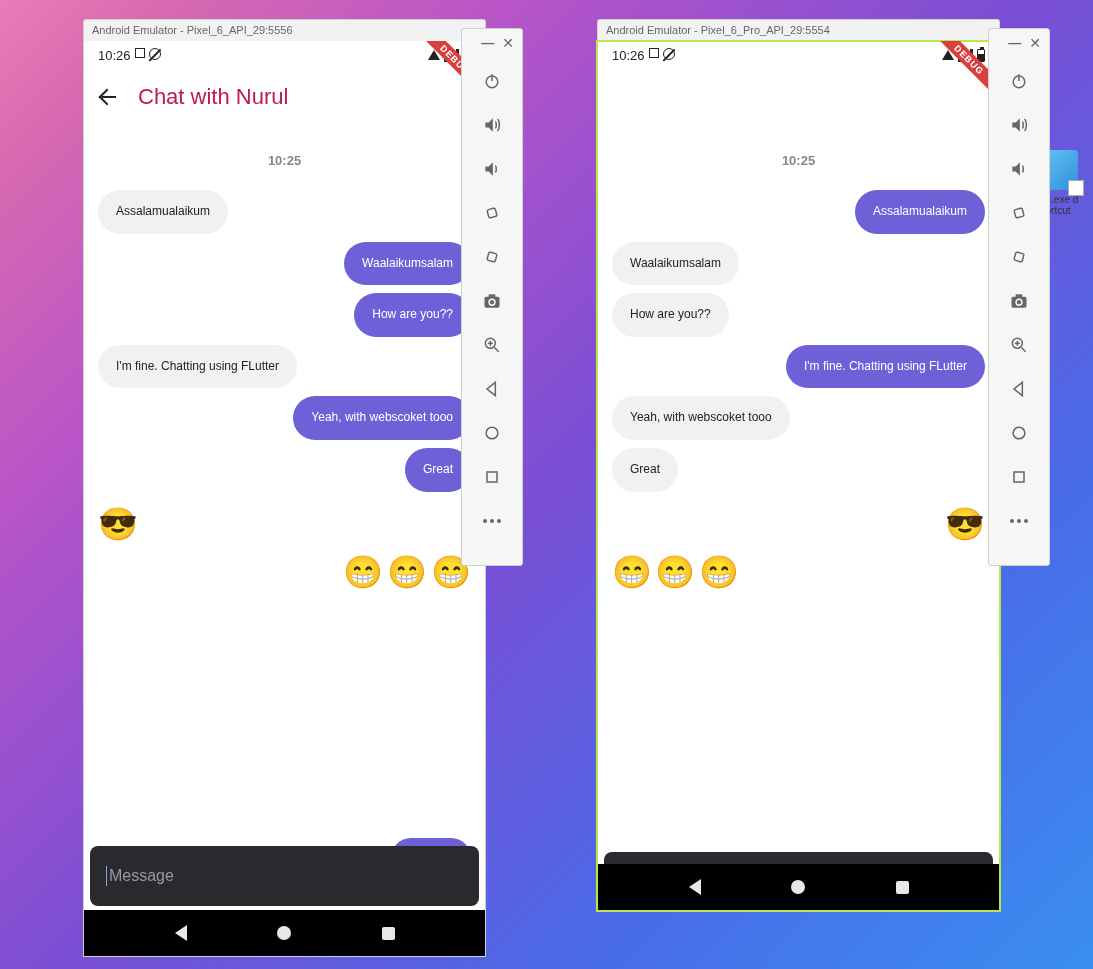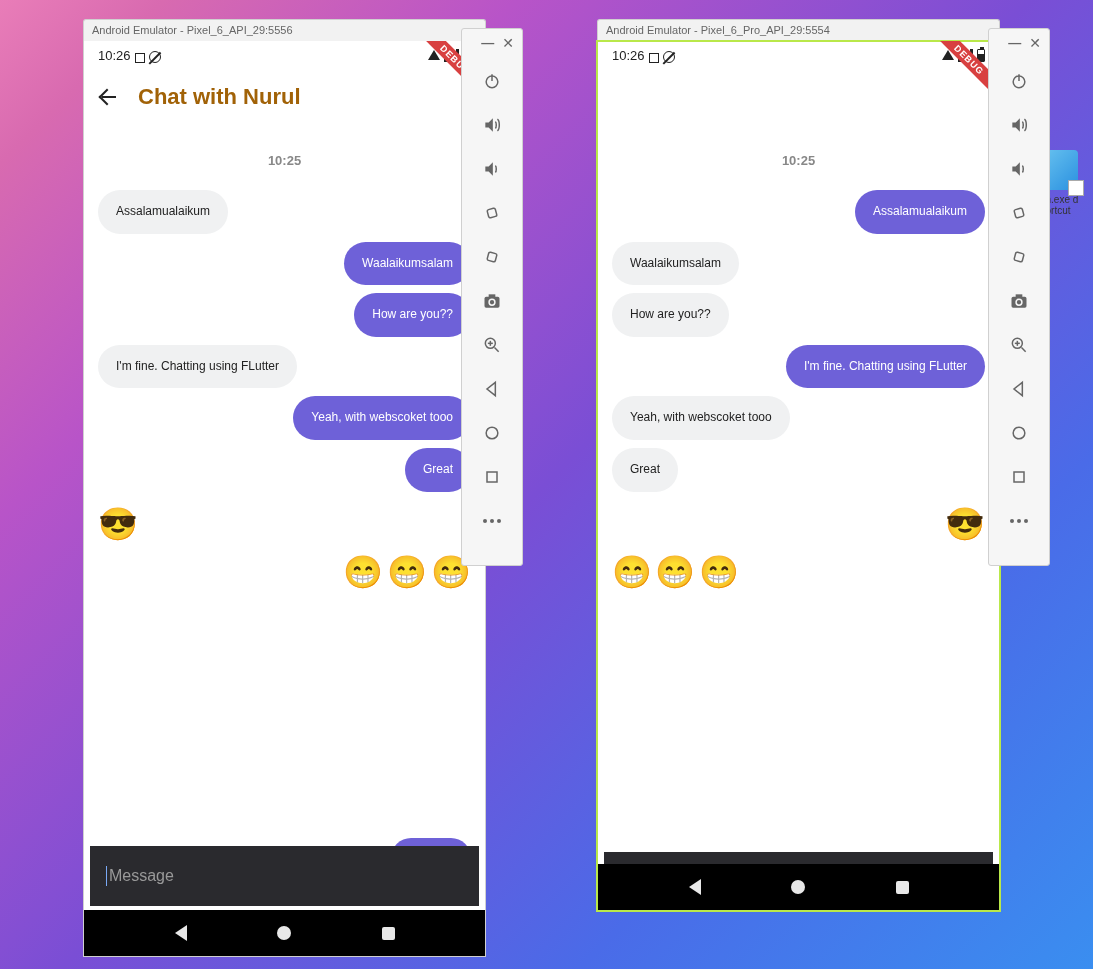--- a/index.html
+++ b/index.html
@@ -60,21 +60,21 @@
   .emu-stack.right .phone { outline: 2px solid #b9e84a; outline-offset: -1px; }
   .status-bar {
     height: 28px;
     display: flex;
     align-items: center;
     padding: 0 14px;
     font-size: 13px;
     color: #222;
     justify-content: space-between;
   }
-  .status-left { display:flex; align-items:flex-end; gap:4px; }
+  .status-left { display:flex; align-items:flex-start; gap:4px; }
   .status-right { display:flex; align-items:center; gap:4px; }
   .wifi-ico { width:0; height:0; border-left:6px solid transparent; border-right:6px solid transparent; border-bottom:10px solid #222; }
   .sig-ico { display:flex; gap:1px; align-items:flex-end; }
   .sig-ico span { width:3px; background:#222; }
   .batt-ico { width:8px; height:13px; border:1px solid #222; border-radius:1px; position:relative; }
   .batt-ico::before { content:""; position:absolute; top:-3px; left:2px; width:4px; height:2px; background:#222; }
   .batt-ico::after { content:""; position:absolute; bottom:0; left:0; right:0; height:60%; background:#222; }
   .sq-ico { width:10px; height:10px; border:1.5px solid #222; }
   .noloc-ico {
     width:12px; height:12px; border:1.5px solid #222; border-radius:50%; position:relative;
@@ -121,21 +121,21 @@
     transform: translateY(-50%) rotate(45deg);
   }
   .back-arrow::after {
     content:"";
     position:absolute;
     top:50%; left:4px;
     width:14px; height:2px;
     background:#222;
     transform:translateY(-50%);
   }
-  .appbar-title { font-size:22px; color:#a16207;font-weight:bold; }
+  .appbar-title { font-size:22px; color:#be185d; }
   .chat-area {
     position:absolute;
     top:84px; left:0; right:0; bottom:98px;
     padding: 10px 14px;
     overflow:hidden;
   }
   .emu-stack.right .chat-area { bottom: 52px; }
   .timestamp {
     text-align:center;
     font-size:13px;
@@ -170,21 +170,21 @@
     width:80px; height:20px;
     background:#6e61d8;
     border-radius:22px 22px 0 0;
   }
   .input-bar {
     position:absolute;
     left:6px; right:6px;
     bottom:50px;
     height:60px;
     background:#2a2a2e;
-    border-radius:0;
+    border-radius:8px;
     display:flex;
     align-items:center;
     padding:0 16px;
   }
   .emu-stack.right .input-bar { bottom:2px; height:56px; }
   .input-bar input {
     background:transparent;
     border:none;
     outline:none;
     color:#aaa;

